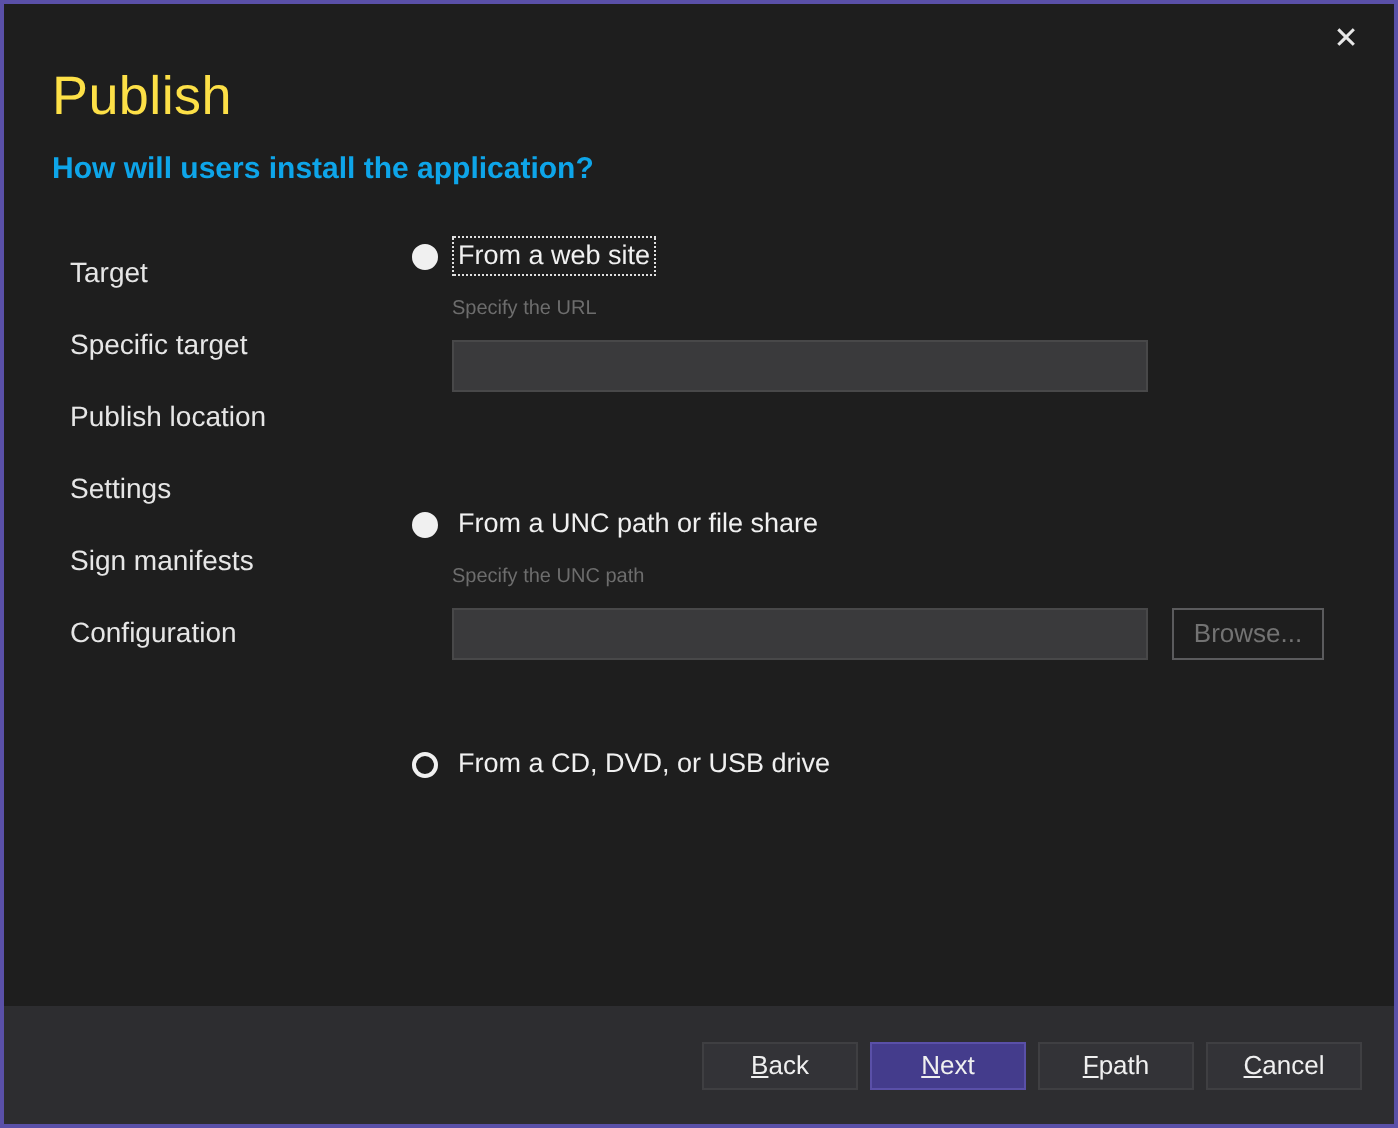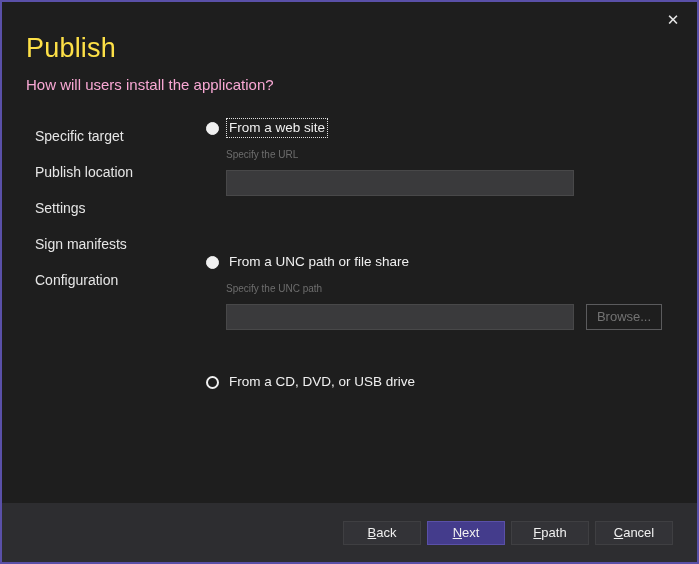--- a/index.html
+++ b/index.html
@@ -49,22 +49,22 @@
   .dlg-title {
     font-size: 27px;
     font-weight: 400;
     color: #fde047;
     line-height: 32px;
     letter-spacing: .2px;
   }
   .dlg-subtitle {
     margin-top: 11px;
     font-size: 15px;
-    font-weight: 400;
-    color: #f9a8d4;
+    font-weight: 700;
+    color: #0ea5e9;
     line-height: 20px;
   }
 
   
   .sidebar {
     position: absolute;
     left: 0;
     top: 116px;
     width: 178px;
   }
@@ -192,21 +192,21 @@
   .footer {
     position: absolute;
     left: 0;
     right: 0;
     bottom: 0;
     height: 59px;
     background: #2d2d30;
     display: flex;
     align-items: center;
     justify-content: flex-end;
-    padding-right: 24px;
+    padding-right: 16px;
     box-sizing: border-box;
   }
   .dlg-btn {
     width: 78px;
     height: 24px;
     margin-left: 6px;
     background: #333337;
     border: 1px solid #3f3f42;
     color: #f0f0f0;
     font-family: "Liberation Sans", sans-serif;
@@ -232,20 +232,23 @@
     <span>✕</span>
   </div>
 
   <div class="header">
     <div class="dlg-title">Publish</div>
     <div class="dlg-subtitle">How will users install the application?</div>
   </div>
 
   <div class="sidebar">
     <div class="side-item">
+      <span>Target</span>
+    </div>
+    <div class="side-item">
       <span>Specific target</span>
     </div>
     <div class="side-item">
       <span>Publish location</span>
     </div>
     <div class="side-item">
       <span>Settings</span>
     </div>
     <div class="side-item">
       <span>Sign manifests</span>

